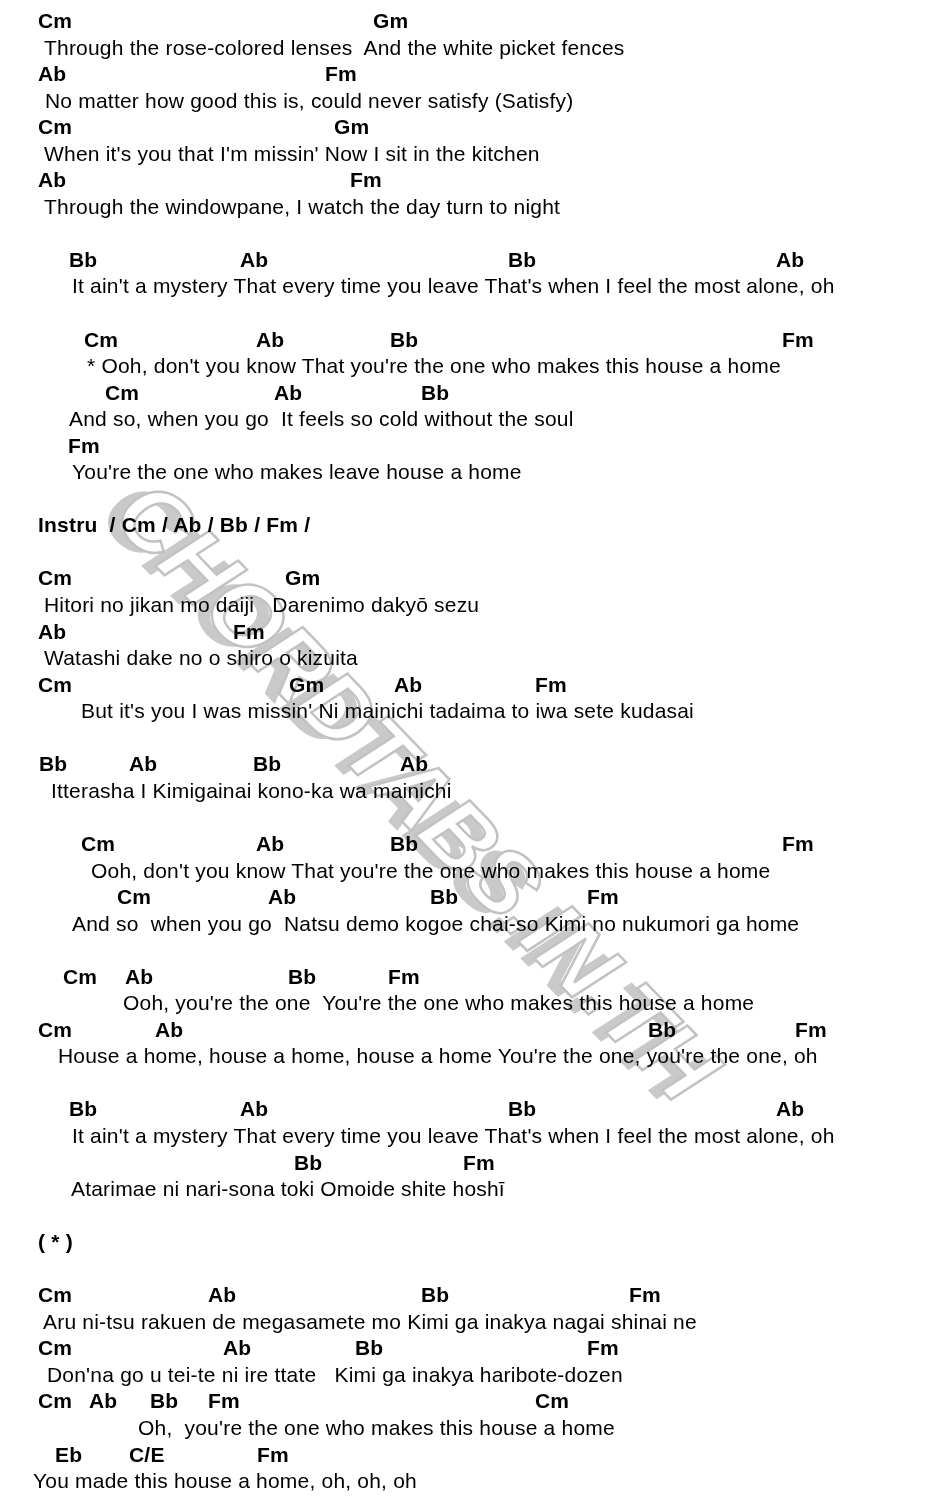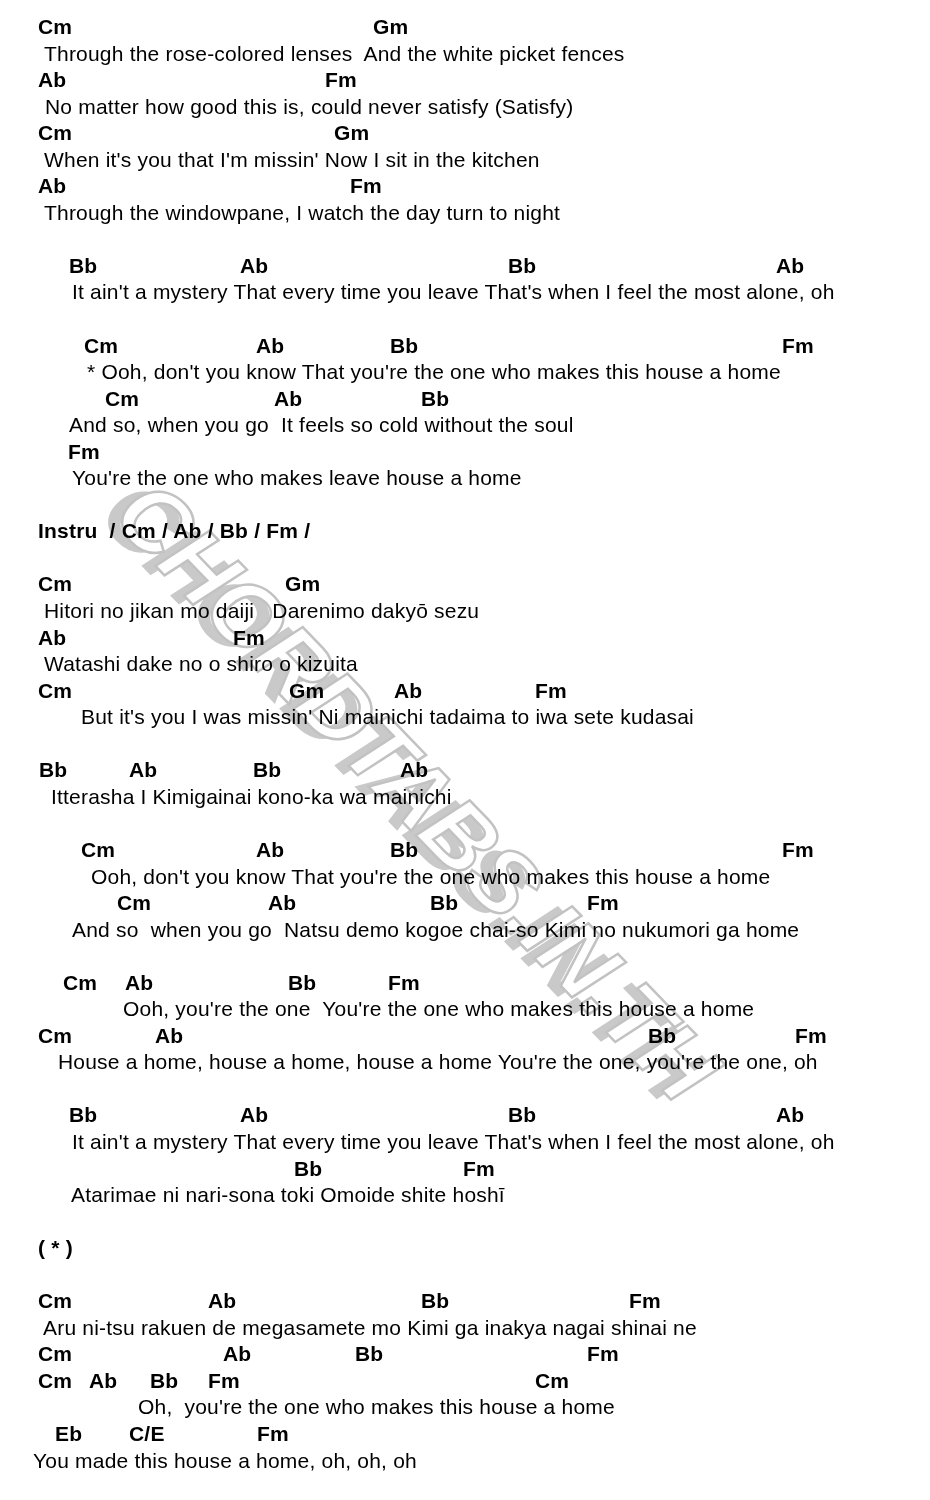--- a/index.html
+++ b/index.html
@@ -30,21 +30,21 @@
     color: #ffffff;
     -webkit-text-stroke: 2.5px #c2c2c2;
     text-shadow: -10px 10px 0 #c9c9c9;
     pointer-events: none;
   }
   .sheet {
     position: relative;
     z-index: 1;
     width: 882px;
     box-sizing: border-box;
-    padding-top: 14px;
+    padding-top: 8px;
   }
   .line {
     position: relative;
     height: 26.55px;
     line-height: 26.55px;
     font-size: 21px;
     letter-spacing: 0.2px;
     white-space: pre;
   }
   .chord {
@@ -112,17 +112,18 @@
     <div class="line"><span class="chord" style="left: 69px;">Bb</span><span class="chord" style="left: 240px;">Ab</span><span class="chord" style="left: 508px;">Bb</span><span class="chord" style="left: 776px;">Ab</span></div>
     <div class="line"><span class="lyric-text" style="left: 72px;">It ain't a mystery That every time you leave That's when I feel the most alone, oh</span></div>
     <div class="line"><span class="chord" style="left: 294px;">Bb</span><span class="chord" style="left: 463px;">Fm</span></div>
     <div class="line"><span class="lyric-text" style="left: 71px;">Atarimae ni nari-sona toki Omoide shite hoshī</span></div>
     <div class="line"></div>
     <div class="line"><span class="section-label" style="left: 38px;">( * )</span></div>
     <div class="line"></div>
     <div class="line"><span class="chord" style="left: 38px;">Cm</span><span class="chord" style="left: 208px;">Ab</span><span class="chord" style="left: 421px;">Bb</span><span class="chord" style="left: 629px;">Fm</span></div>
     <div class="line"><span class="lyric-text" style="left: 43px;">Aru ni-tsu rakuen de megasamete mo Kimi ga inakya nagai shinai ne</span></div>
     <div class="line"><span class="chord" style="left: 38px;">Cm</span><span class="chord" style="left: 223px;">Ab</span><span class="chord" style="left: 355px;">Bb</span><span class="chord" style="left: 587px;">Fm</span></div>
+    <div class="line"><span class="lyric-text" style="left: 47px;">Don'na go u tei-te ni ire ttate   Kimi ga inakya haribote-dozen</span></div>
     <div class="line"><span class="chord" style="left: 38px;">Cm</span><span class="chord" style="left: 89px;">Ab</span><span class="chord" style="left: 150px;">Bb</span><span class="chord" style="left: 208px;">Fm</span><span class="chord" style="left: 535px;">Cm</span></div>
     <div class="line"><span class="lyric-text" style="left: 138px;">Oh,  you're the one who makes this house a home</span></div>
     <div class="line"><span class="chord" style="left: 55px;">Eb</span><span class="chord" style="left: 129px;">C/E</span><span class="chord" style="left: 257px;">Fm</span></div>
     <div class="line"><span class="lyric-text" style="left: 33px;">You made this house a home, oh, oh, oh</span></div>
   </main>
 
 </body></html>

